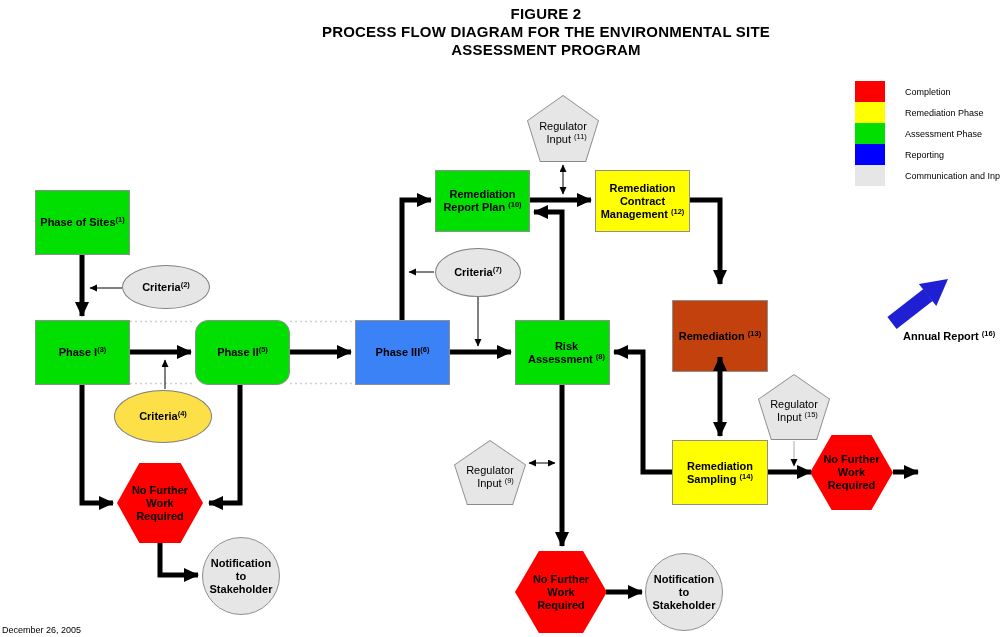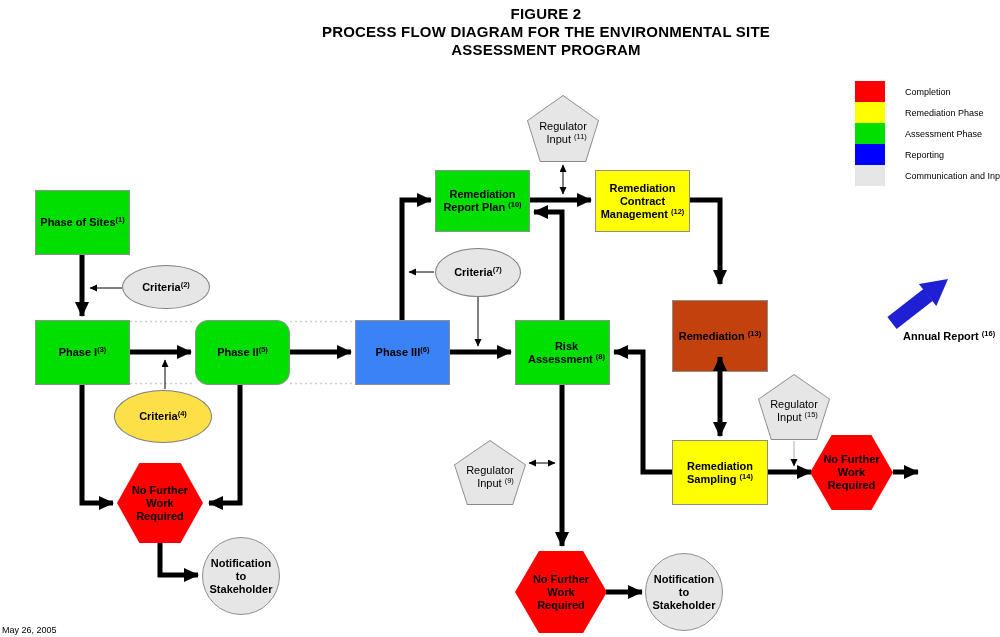--- a/index.html
+++ b/index.html
@@ -143,21 +143,21 @@
 
   <div class="node circle" style="left: 202px; top: 537px; width: 78px; height: 78px; background: rgb(230, 230, 230);">
     <div class="lbl">Notification to Stakeholder</div>
   </div>
   <div class="node circle" style="left: 645px; top: 553px; width: 78px; height: 78px; background: rgb(230, 230, 230);">
     <div class="lbl">Notification to Stakeholder</div>
   </div>
 
   <div class="annual-label"><span>Annual Report</span> <sup>(16)</sup></div>
 
-  <div class="date-label">May 26, 2005</div>
+  <div class="date-label">December 26, 2005</div>
 
   <svg class="overlay" width="1000" height="637" viewBox="0 0 1000 637">
     <defs>
       <marker id="mb" markerUnits="userSpaceOnUse" markerWidth="18" markerHeight="16" refX="14" refY="7" orient="auto">
         <path d="M0,0 L15,7 L0,14 Z" fill="#000"></path>
       </marker>
       <marker id="ms" markerUnits="userSpaceOnUse" markerWidth="9" markerHeight="8" refX="7" refY="3.5" orient="auto">
         <path d="M0,0 L7.5,3.5 L0,7 Z" fill="#000"></path>
       </marker>
     </defs>

